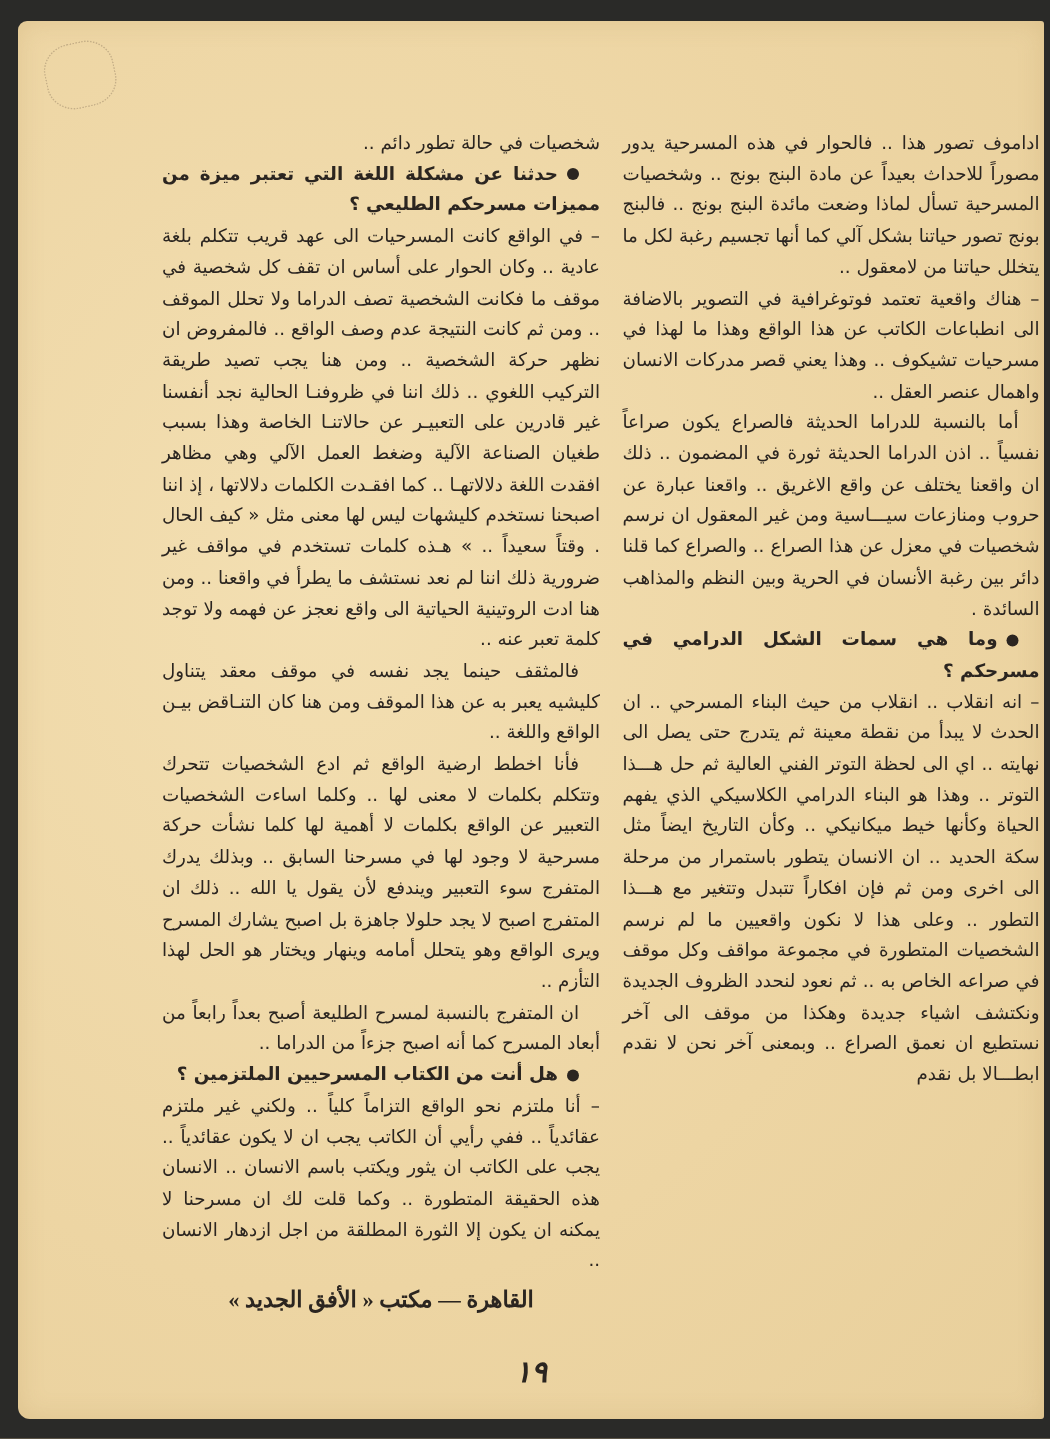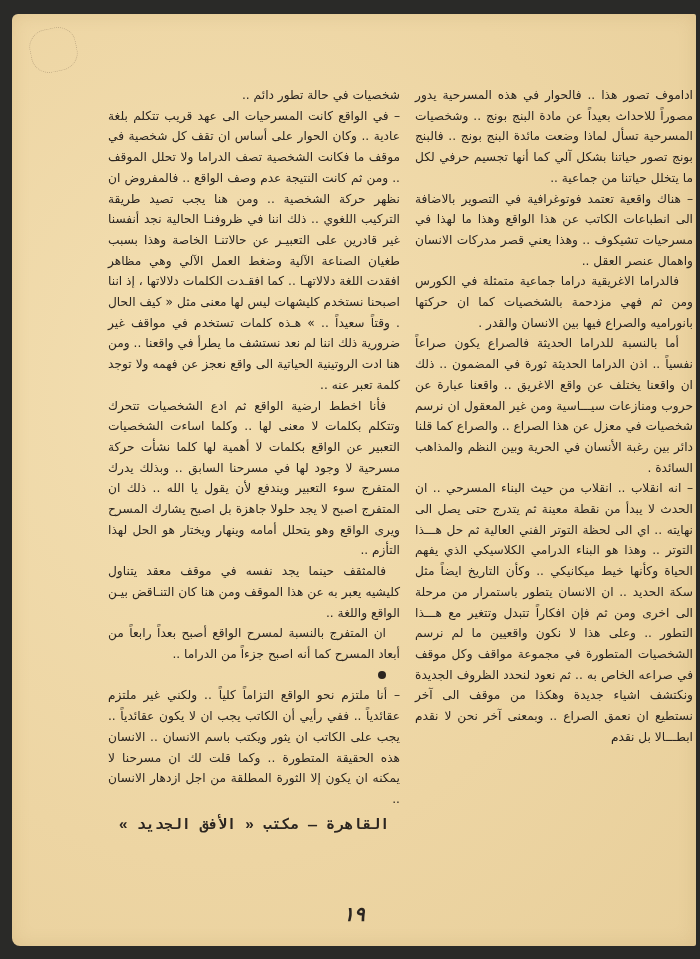--- a/index.html
+++ b/index.html
@@ -64,21 +64,21 @@
     .bullet {
       display: inline-block;
       width: 8px;
       height: 8px;
       border-radius: 50%;
       background: #2b2520;
       margin-left: 6px;
       vertical-align: middle;
     }
     .signature {
-      font-family: Liberation Mono, monospace;
+      font-family: Liberation Serif, serif;
       font-weight: bold;
       font-size: 15px;
       text-align: left;
       text-align-last: center !important;
       margin-top: 6px !important;
     }
     .page-number {
       position: absolute;
       left: 0;
       width: 100%;
@@ -91,32 +91,33 @@
       font-style: italic;
     }
   </style>
 </head>
 <body>
 
 <div class="page">
   <div class="corner-mark"></div>
 
   <div class="col col-right">
-    <p>اداموف تصور هذا .. فالحوار في هذه المسرحية يدور مصوراً للاحداث بعيداً عن مادة البنج بونج .. وشخصيات المسرحية تسأل لماذا وضعت مائدة البنج بونج .. فالبنج بونج تصور حياتنا بشكل آلي كما أنها تجسيم حرفي لكل ما يتخلل حياتنا من جماعية ..</p>
+    <p>اداموف تصور هذا .. فالحوار في هذه المسرحية يدور مصوراً للاحداث بعيداً عن مادة البنج بونج .. وشخصيات المسرحية تسأل لماذا وضعت مائدة البنج بونج .. فالبنج بونج تصور حياتنا بشكل آلي كما أنها تجسيم رغبة لكل ما يتخلل حياتنا من لامعقول ..</p>
     <p>– هناك واقعية تعتمد فوتوغرافية في التصوير بالاضافة الى انطباعات الكاتب عن هذا الواقع وهذا ما لهذا في مسرحيات تشيكوف .. وهذا يعني قصر مدركات الانسان واهمال عنصر العقل ..</p>
-    <p class="indent">فالدراما الاغريقية دراما جماعية متمثلة في الكورس ومن ثم فهي مزدحمة بالشخصيات كما ان حركتها بانوراميه والصراع فيها بين الانسان والقدر .</p>
     <p class="indent">أما بالنسبة للدراما الحديثة فالصراع يكون صراعاً نفسياً .. اذن الدراما الحديثة ثورة في المضمون .. ذلك ان واقعنا يختلف عن واقع الاغريق .. واقعنا عبارة عن حروب ومنازعات سيـــاسية ومن غير المعقول ان نرسم شخصيات في معزل عن هذا الصراع .. والصراع كما قلنا دائر بين رغبة الأنسان في الحرية وبين النظم والمذاهب السائدة .</p>
+    <p class="q"><span class="bullet"></span><span>وما هي سمات الشكل الدرامي في مسرحكم ؟</span></p>
     <p>– انه انقلاب .. انقلاب من حيث البناء المسرحي .. ان الحدث لا يبدأ من نقطة معينة ثم يتدرج حتى يصل الى نهايته .. اي الى لحظة التوتر الفني العالية ثم حل هـــذا التوتر .. وهذا هو البناء الدرامي الكلاسيكي الذي يفهم الحياة وكأنها خيط ميكانيكي .. وكأن التاريخ ايضاً مثل سكة الحديد .. ان الانسان يتطور باستمرار من مرحلة الى اخرى ومن ثم فإن افكاراً تتبدل وتتغير مع هـــذا التطور .. وعلى هذا لا نكون واقعيين ما لم نرسم الشخصيات المتطورة في مجموعة مواقف وكل موقف في صراعه الخاص به .. ثم نعود لنحدد الظروف الجديدة ونكتشف اشياء جديدة وهكذا من موقف الى آخر نستطيع ان نعمق الصراع .. وبمعنى آخر نحن لا نقدم ابطـــالا بل نقدم</p>
   </div>
 
   <div class="col col-left">
     <p>شخصيات في حالة تطور دائم ..</p>
+    <p class="q"><span class="bullet"></span><span>حدثنا عن مشكلة اللغة التي تعتبر ميزة من مميزات مسرحكم الطليعي ؟</span></p>
     <p>– في الواقع كانت المسرحيات الى عهد قريب تتكلم بلغة عادية .. وكان الحوار على أساس ان تقف كل شخصية في موقف ما فكانت الشخصية تصف الدراما ولا تحلل الموقف .. ومن ثم كانت النتيجة عدم وصف الواقع .. فالمفروض ان نظهر حركة الشخصية .. ومن هنا يجب تصيد طريقة التركيب اللغوي .. ذلك اننا في ظروفنـا الحالية نجد أنفسنا غير قادرين على التعبيـر عن حالاتنـا الخاصة وهذا بسبب طغيان الصناعة الآلية وضغط العمل الآلي وهي مظاهر افقدت اللغة دلالاتهـا .. كما افقـدت الكلمات دلالاتها ، إذ اننا اصبحنا نستخدم كليشهات ليس لها معنى مثل « كيف الحال . وقتاً سعيداً .. » هـذه كلمات تستخدم في مواقف غير ضرورية ذلك اننا لم نعد نستشف ما يطرأ في واقعنا .. ومن هنا ادت الروتينية الحياتية الى واقع نعجز عن فهمه ولا توجد كلمة تعبر عنه ..</p>
+    <p class="indent">فالمثقف حينما يجد نفسه في موقف معقد يتناول كليشيه يعبر به عن هذا الموقف ومن هنا كان التنـاقض بيـن الواقع واللغة ..</p>
     <p class="indent">فأنا اخطط ارضية الواقع ثم ادع الشخصيات تتحرك وتتكلم بكلمات لا معنى لها .. وكلما اساءت الشخصيات التعبير عن الواقع بكلمات لا أهمية لها كلما نشأت حركة مسرحية لا وجود لها في مسرحنا السابق .. وبذلك يدرك المتفرج سوء التعبير ويندفع لأن يقول يا الله .. ذلك ان المتفرج اصبح لا يجد حلولا جاهزة بل اصبح يشارك المسرح ويرى الواقع وهو يتحلل أمامه وينهار ويختار هو الحل لهذا التأزم ..</p>
-    <p class="indent">فالمثقف حينما يجد نفسه في موقف معقد يتناول كليشيه يعبر به عن هذا الموقف ومن هنا كان التنـاقض بيـن الواقع واللغة ..</p>
-    <p class="indent">ان المتفرج بالنسبة لمسرح الواقع أصبح بعداً رابعاً من أبعاد المسرح كما أنه اصبح جزءاً من الدراما ..</p>
-    <p class="q"><span class="bullet"></span></p>
+    <p class="indent">ان المتفرج بالنسبة لمسرح الطليعة أصبح بعداً رابعاً من أبعاد المسرح كما أنه اصبح جزءاً من الدراما ..</p>
+    <p class="q"><span class="bullet"></span><span>هل أنت من الكتاب المسرحيين الملتزمين ؟</span></p>
     <p>– أنا ملتزم نحو الواقع التزاماً كلياً .. ولكني غير ملتزم عقائدياً .. ففي رأيي أن الكاتب يجب ان لا يكون عقائدياً .. يجب على الكاتب ان يثور ويكتب باسم الانسان .. الانسان هذه الحقيقة المتطورة .. وكما قلت لك ان مسرحنا لا يمكنه ان يكون إلا الثورة المطلقة من اجل ازدهار الانسان ..</p>
     <p class="signature">القاهرة — مكتب « الأفق الجديد »</p>
   </div>
 
   <div class="page-number">١٩</div>
 </div>
 
 </body></html>

